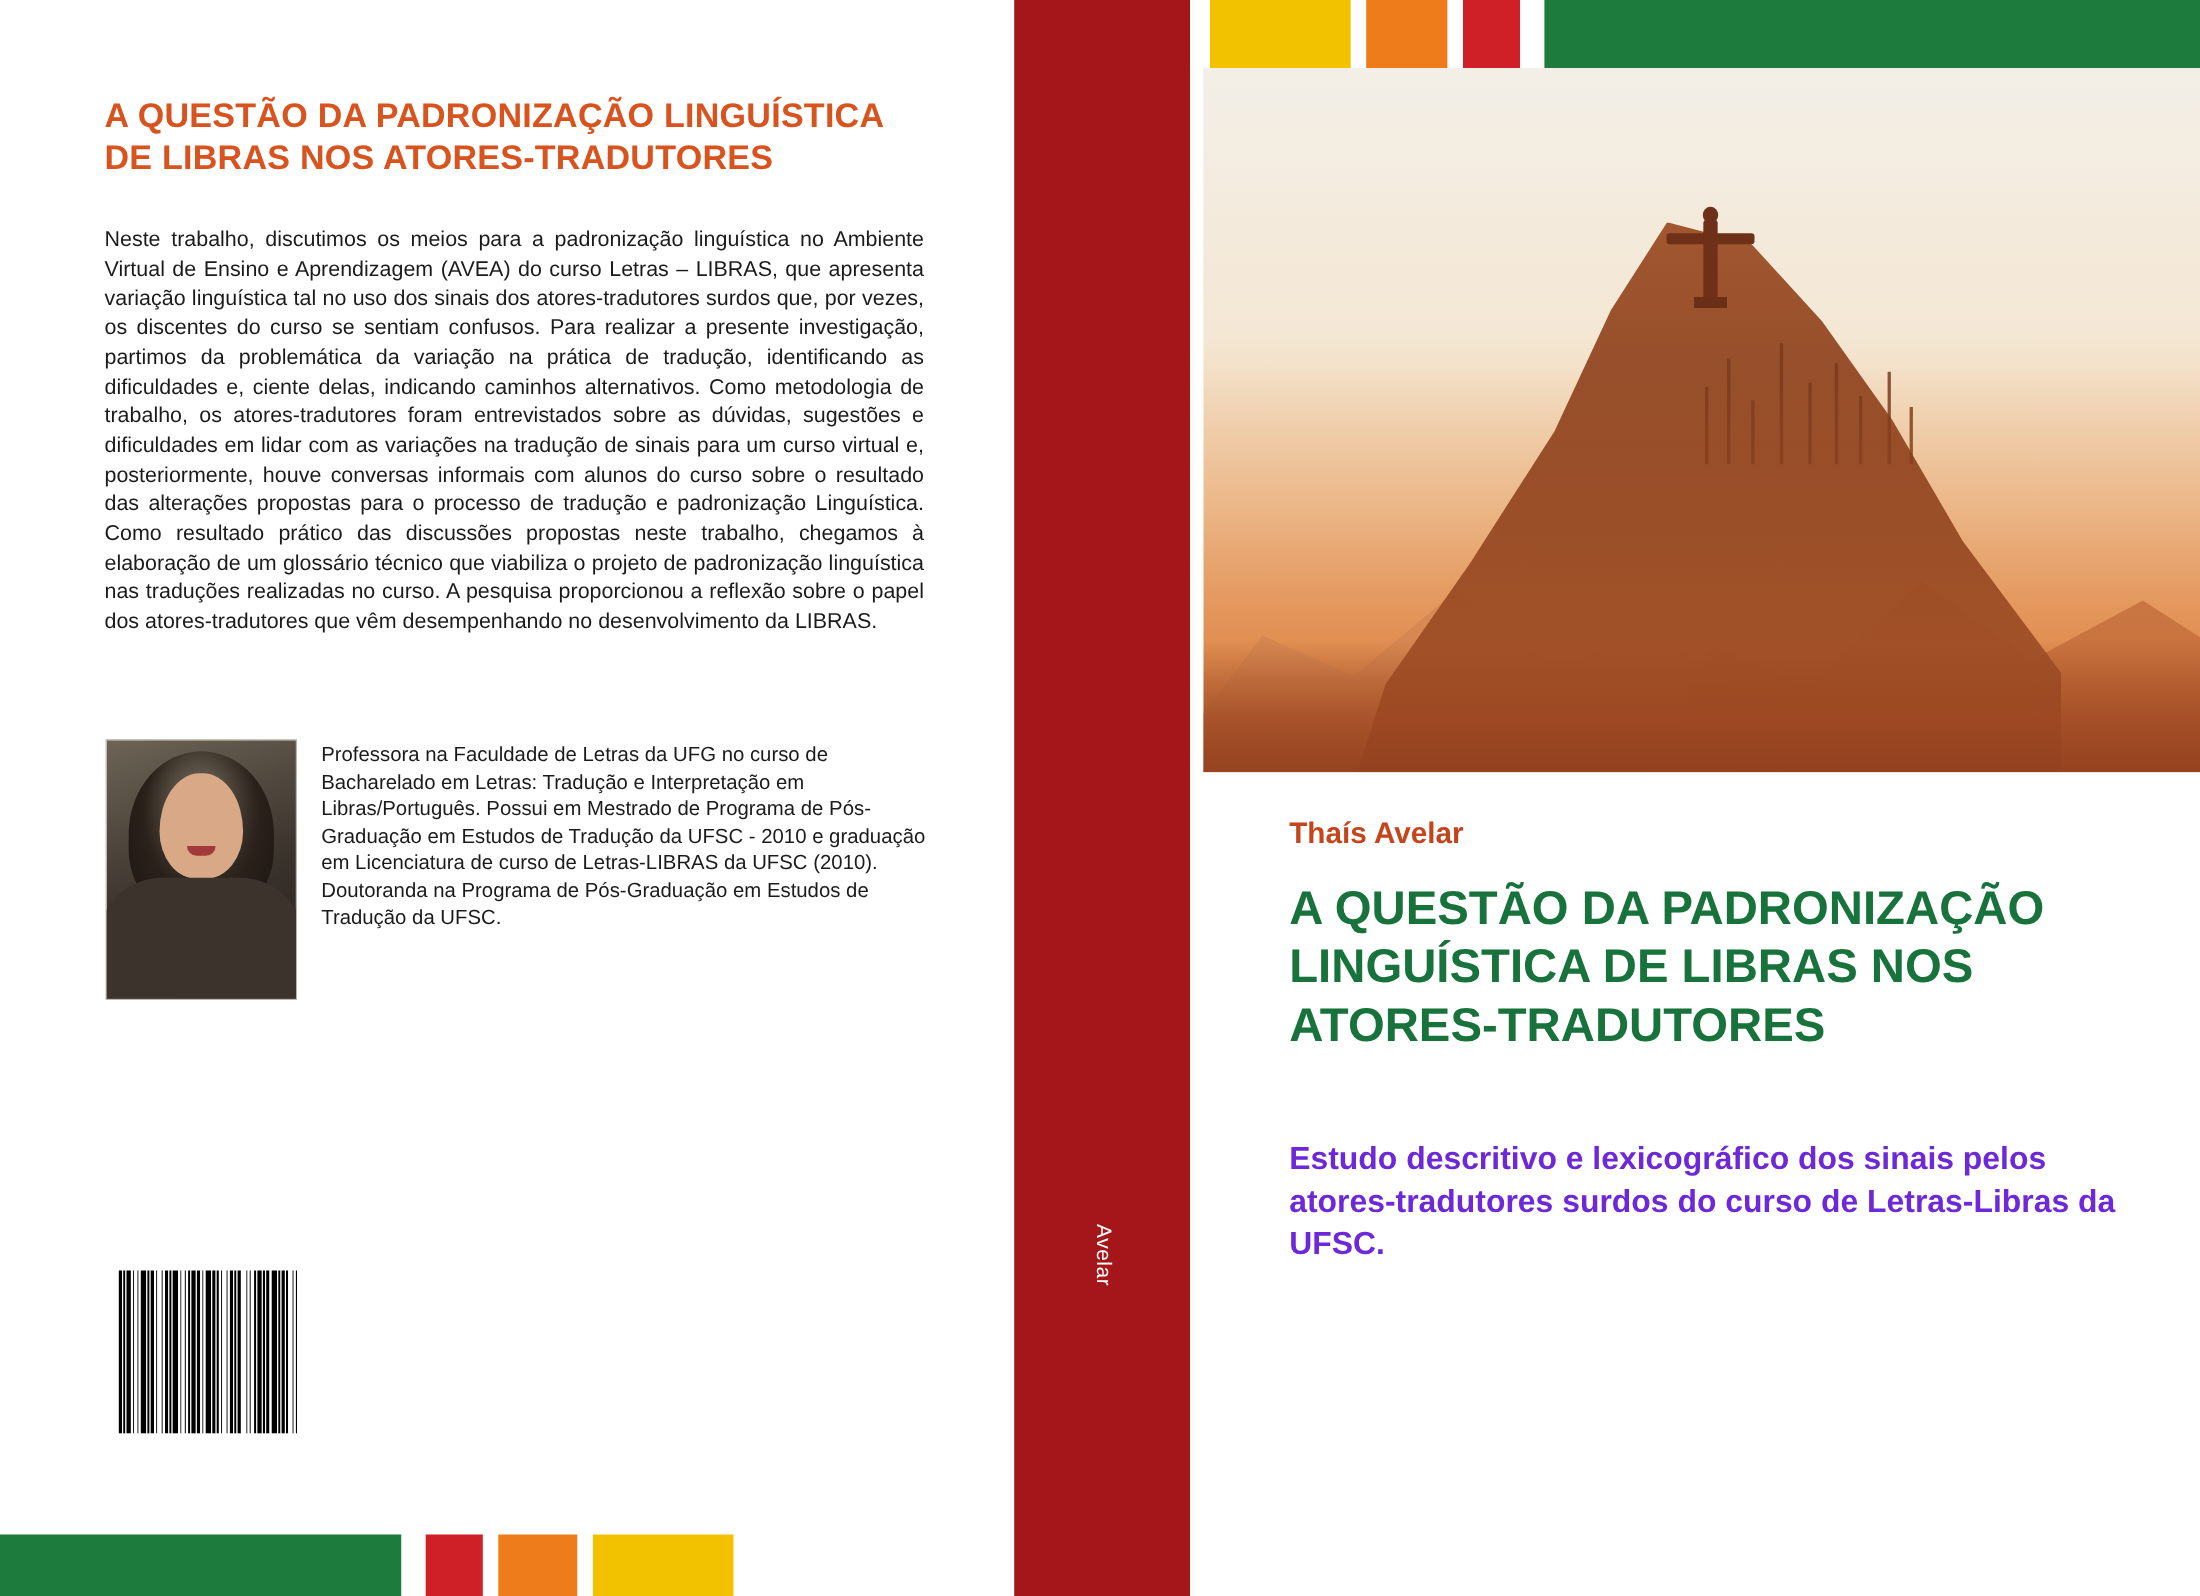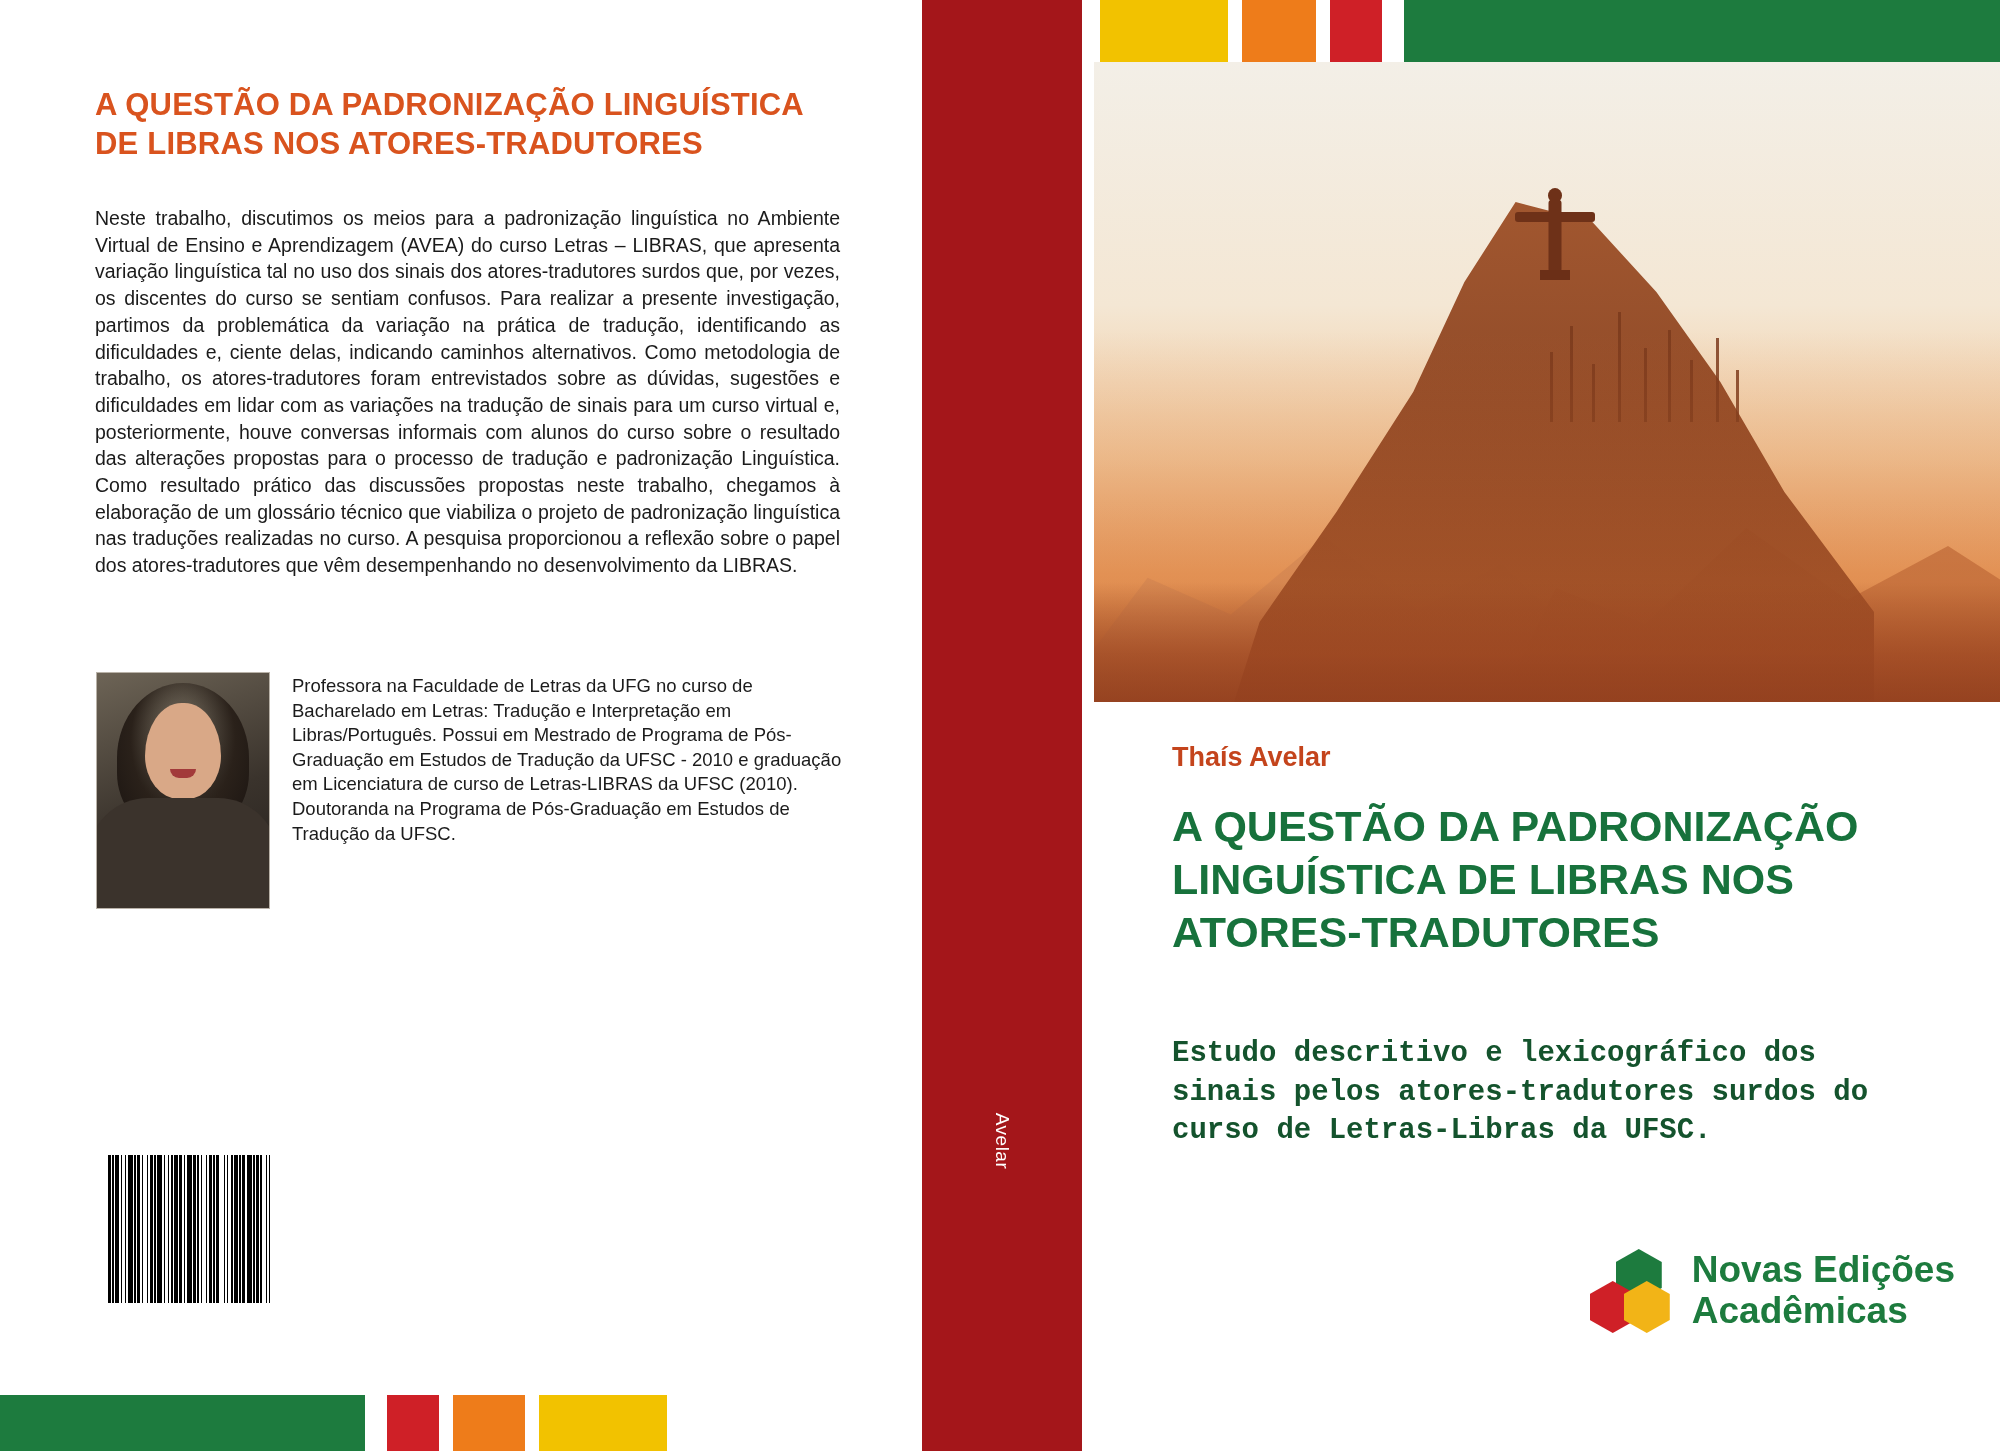--- a/index.html
+++ b/index.html
@@ -332,25 +332,24 @@
     color: #17723c;
     font-size: 43px;
     font-weight: bold;
     line-height: 1.23;
   }
   .front-subtitle {
     position: absolute;
     left: 90px;
     top: 1035px;
     width: 760px;
-    color: #14532d;
+    color: #6d28d9;
     font-size: 29px;
     font-weight: bold;
     line-height: 1.33;
-    font-family: Liberation Mono, monospace;
   }
 
   .publisher {
     position: absolute;
     right: 64px;
     bottom: 118px;
     display: flex;
     align-items: center;
     gap: 18px;
   }
@@ -542,27 +541,16 @@
           <i style="left:196px;height:52px;"></i>
         </div>
       <div class="treeline"></div>
       <div class="haze"></div>
     </div>
 
     <div class="front-author">Thaís Avelar</div>
     <div class="front-title">A QUESTÃO DA PADRONIZAÇÃO LINGUÍSTICA DE LIBRAS NOS ATORES-TRADUTORES</div>
     <div class="front-subtitle">Estudo descritivo e lexicográfico dos sinais pelos atores-tradutores surdos do curso de Letras-Libras da UFSC.</div>
 
-    <div class="publisher">
-      <div class="pub-logo">
-        <div class="hex green"></div>
-        <div class="hex red"></div>
-        <div class="hex yellow"></div>
-      </div>
-      <div class="pub-name">
-        <span>Novas Edições</span>
-        <span class="l2">Acadêmicas</span>
-      </div>
-    </div>
 
     <div class="right-edge"></div>
   </div>
 </div>
 
 </body></html>

